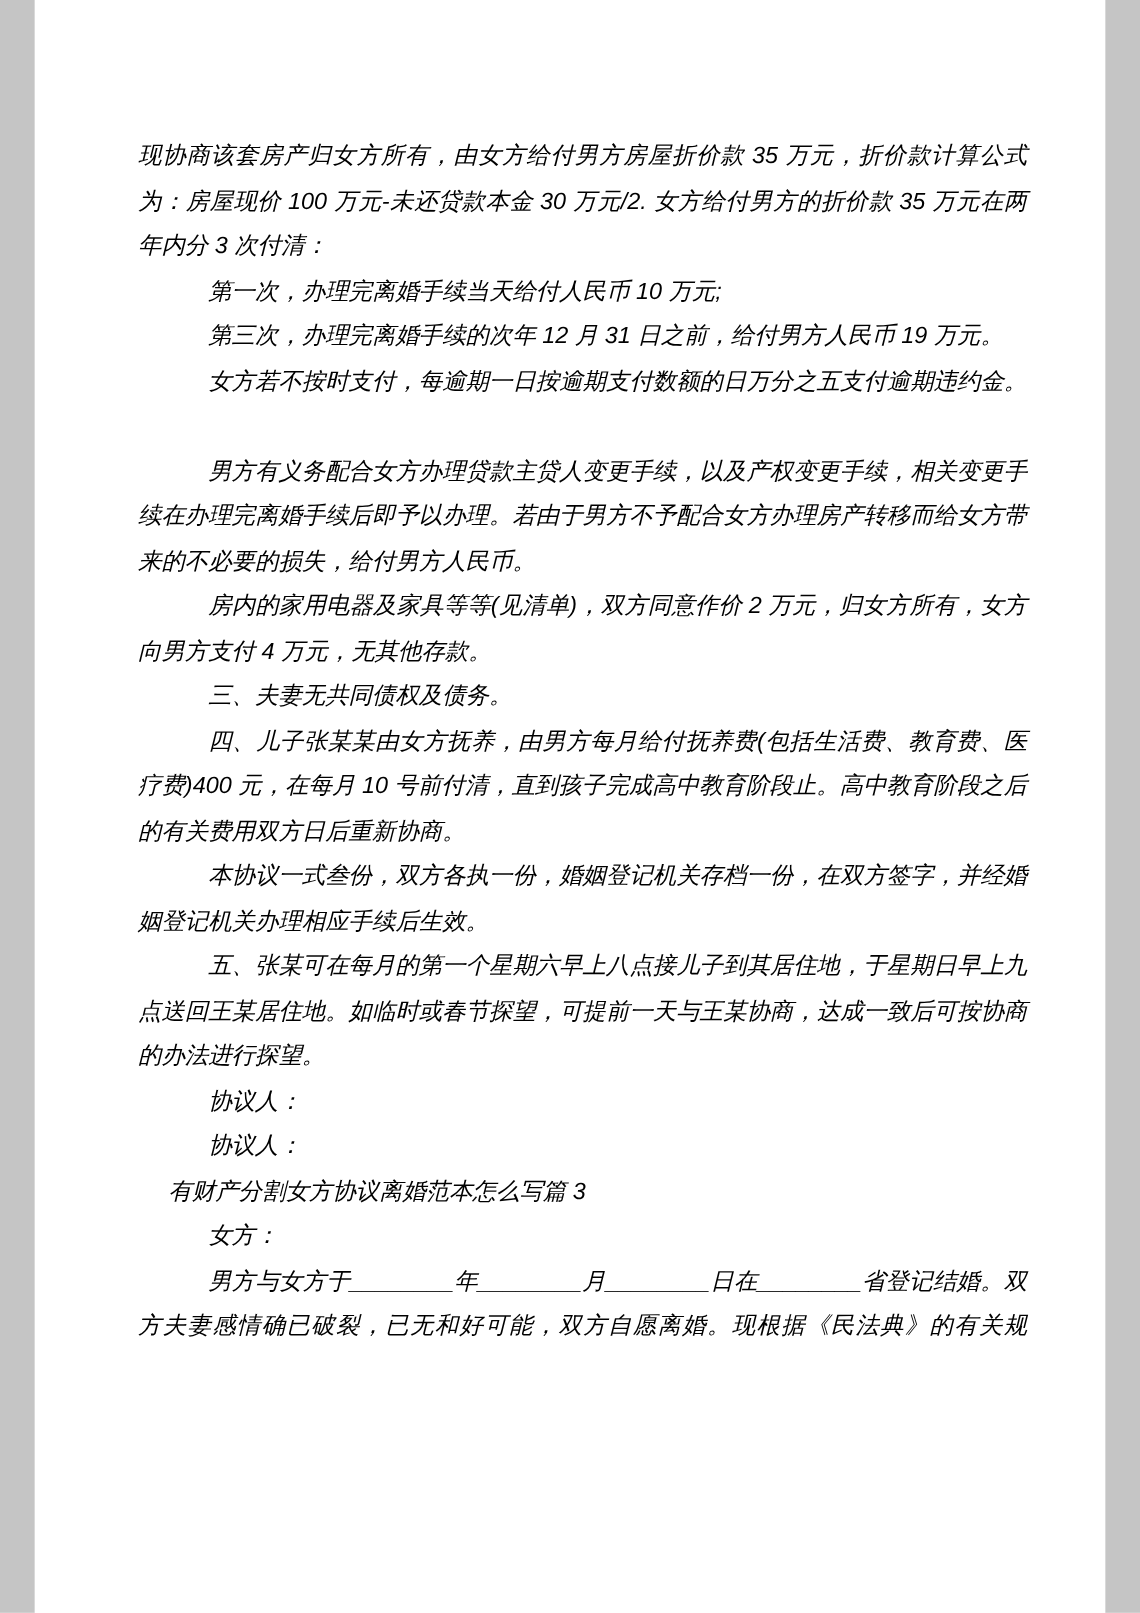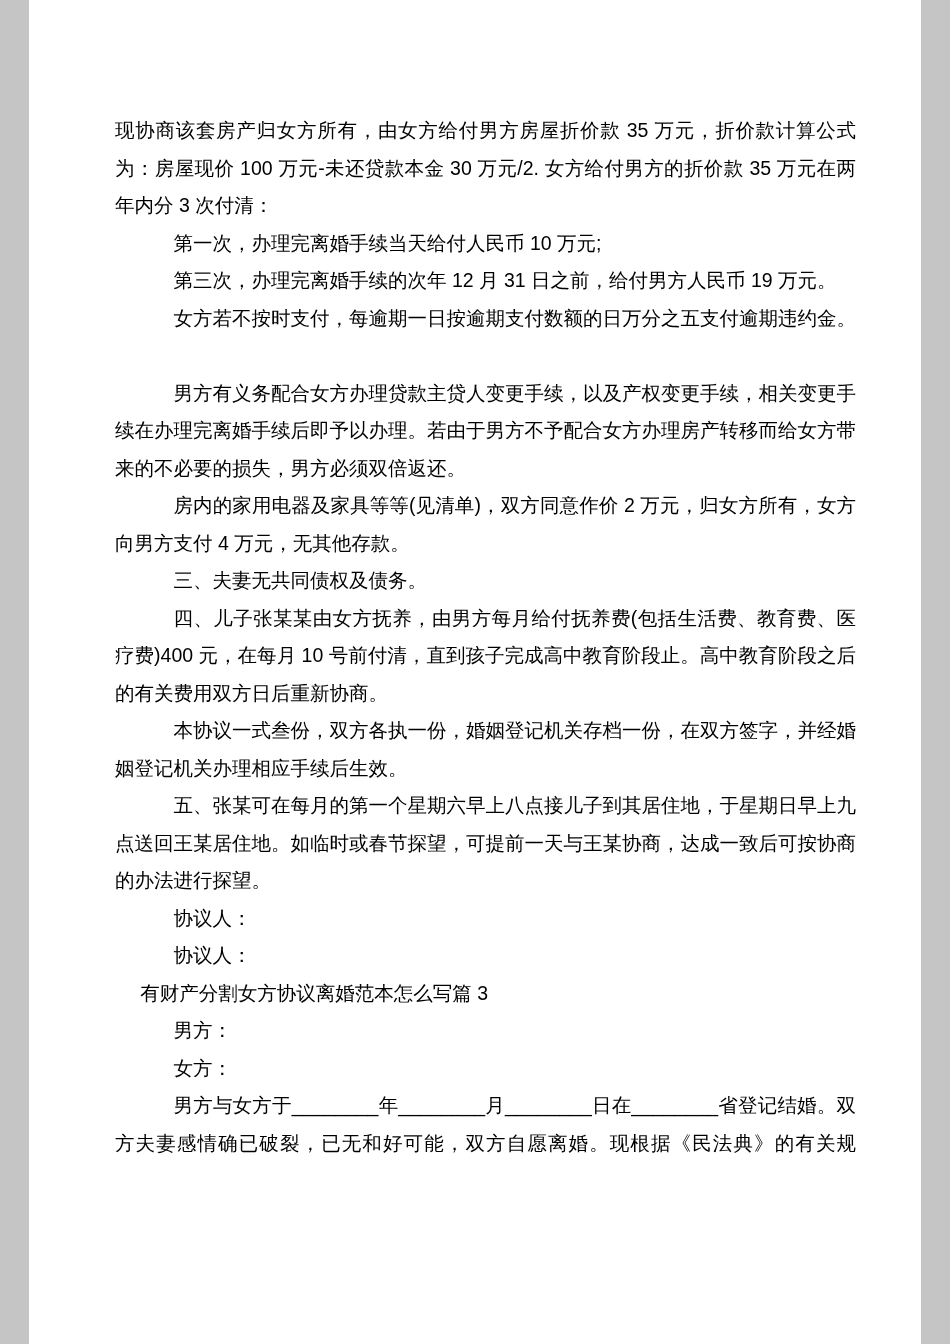--- a/index.html
+++ b/index.html
@@ -32,45 +32,44 @@
     .doc {
       position: absolute;
       left: 86px;            
       top: 112px;
       width: 741px;
       font-size: 19.5px;
       line-height: 37.5px;
       color: #000000;
       text-align: justify;
     }
-    .para { margin: 0; text-indent: 3em; }
+    .para { margin: 0; text-indent: 3em; font-style: italic; }
     .para.flush { text-indent: 0; }
     .para.small { text-indent: 1.3em; }
     .para.blank { height: 37.5px; }
     .para.cut { text-align-last: justify; }
   </style>
 </head>
 <body>
 
 <div class="side-strip left"></div>
 <div class="side-strip right"></div>
 
 <div class="paper">
   <div class="doc">
     <p class="para flush">现协商该套房产归女方所有，由女方给付男方房屋折价款 35 万元，折价款计算公式为：房屋现价 100 万元-未还贷款本金 30 万元/2. 女方给付男方的折价款 35 万元在两年内分 3 次付清：</p>
     <p class="para">第一次，办理完离婚手续当天给付人民币 10 万元;</p>
     <p class="para">第三次，办理完离婚手续的次年 12 月 31 日之前，给付男方人民币 19 万元。</p>
     <p class="para">女方若不按时支付，每逾期一日按逾期支付数额的日万分之五支付逾期违约金。</p>
     <p class="para blank"></p>
-    <p class="para">男方有义务配合女方办理贷款主贷人变更手续，以及产权变更手续，相关变更手续在办理完离婚手续后即予以办理。若由于男方不予配合女方办理房产转移而给女方带来的不必要的损失，男方必须双倍返还。</p>
+    <p class="para">男方有义务配合女方办理贷款主贷人变更手续，以及产权变更手续，相关变更手续在办理完离婚手续后即予以办理。若由于男方不予配合女方办理房产转移而给女方带来的不必要的损失，给付男方人民币。</p>
     <p class="para">房内的家用电器及家具等等(见清单)，双方同意作价 2 万元，归女方所有，女方向男方支付 4 万元，无其他存款。</p>
     <p class="para">三、夫妻无共同债权及债务。</p>
     <p class="para">四、儿子张某某由女方抚养，由男方每月给付抚养费(包括生活费、教育费、医疗费)400 元，在每月 10 号前付清，直到孩子完成高中教育阶段止。高中教育阶段之后的有关费用双方日后重新协商。</p>
     <p class="para">本协议一式叁份，双方各执一份，婚姻登记机关存档一份，在双方签字，并经婚姻登记机关办理相应手续后生效。</p>
     <p class="para">五、张某可在每月的第一个星期六早上八点接儿子到其居住地，于星期日早上九点送回王某居住地。如临时或春节探望，可提前一天与王某协商，达成一致后可按协商的办法进行探望。</p>
     <p class="para">协议人：</p>
     <p class="para">协议人：</p>
     <p class="para small">有财产分割女方协议离婚范本怎么写篇 3</p>
-    <p class="para">男方：</p>
     <p class="para">女方：</p>
     <p class="para cut">男方与女方于________年________月________日在________省登记结婚。双方夫妻感情确已破裂，已无和好可能，双方自愿离婚。现根据《民法典》的有关规</p>
   </div>
 </div>
 
 </body></html>

